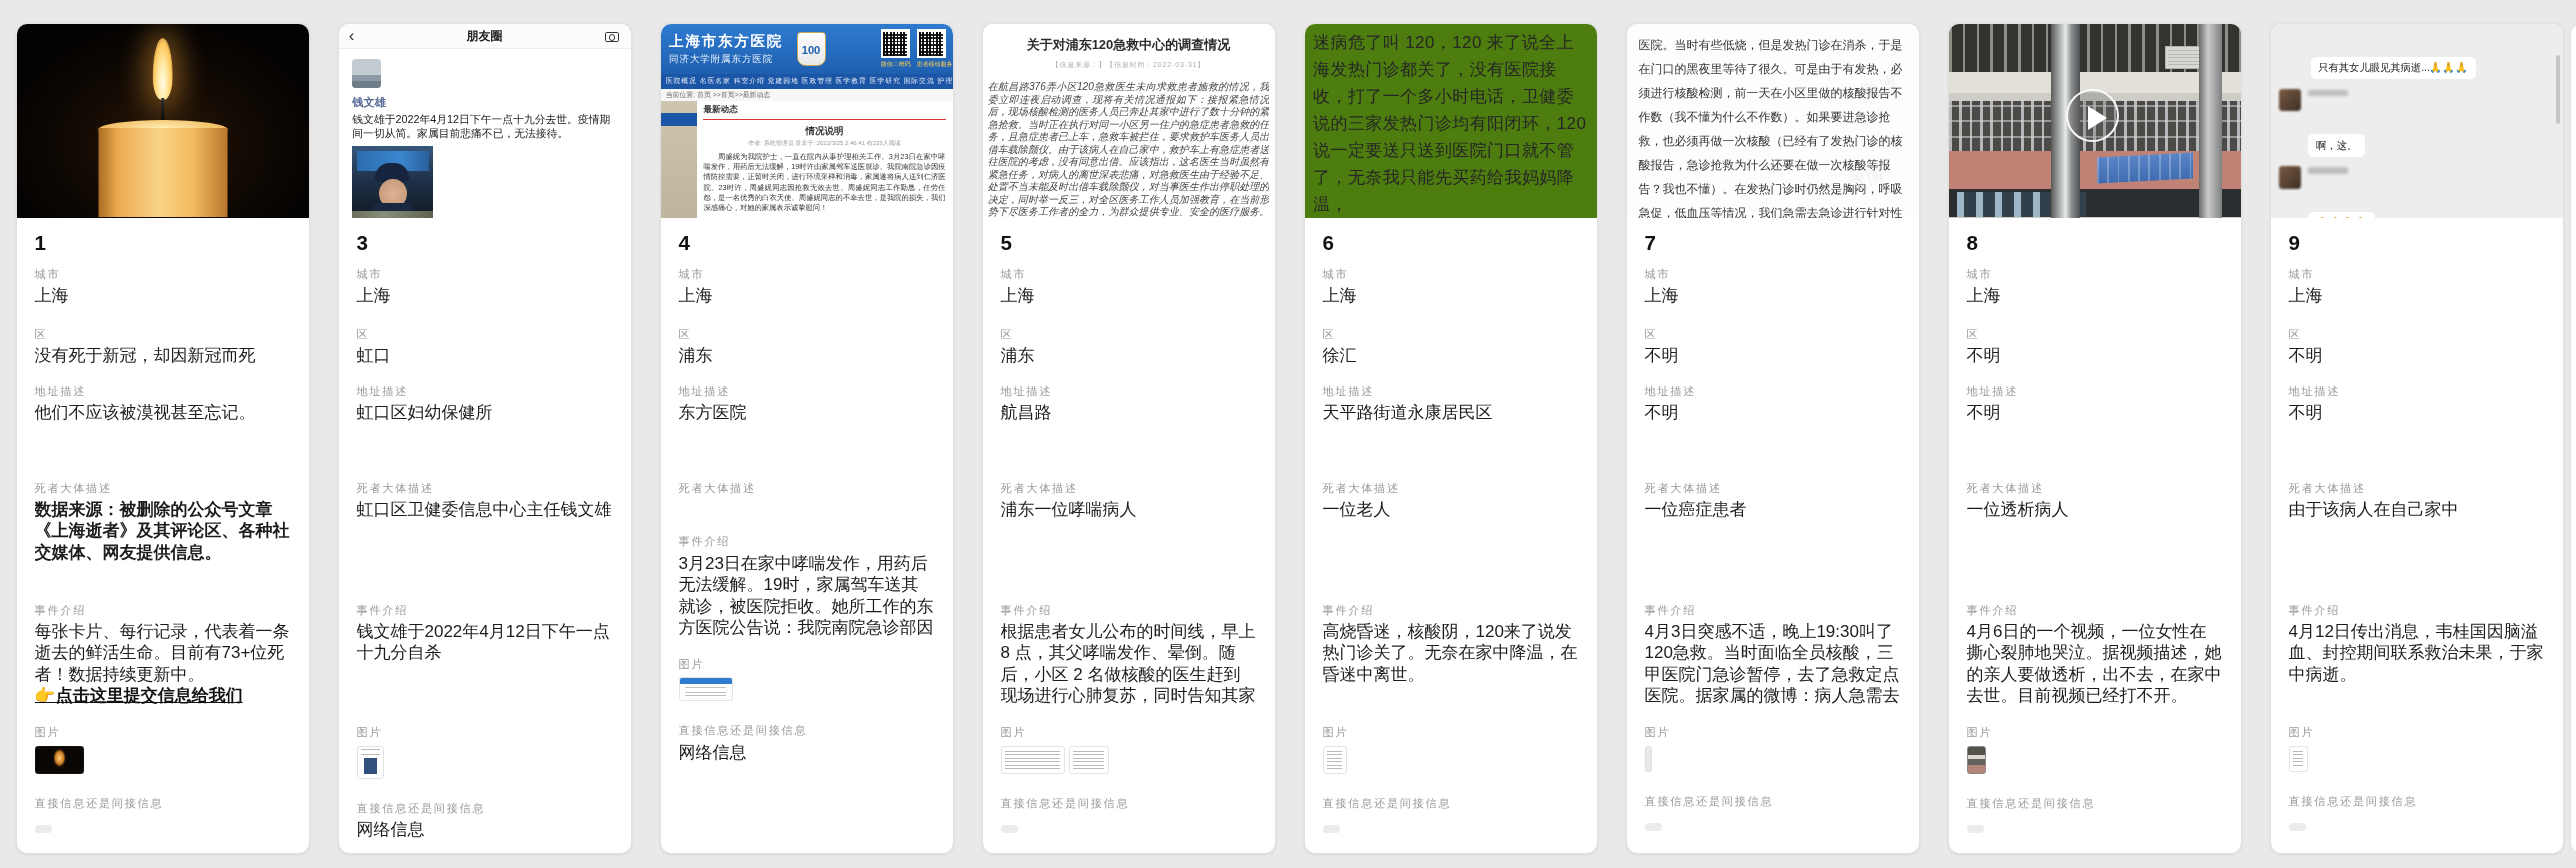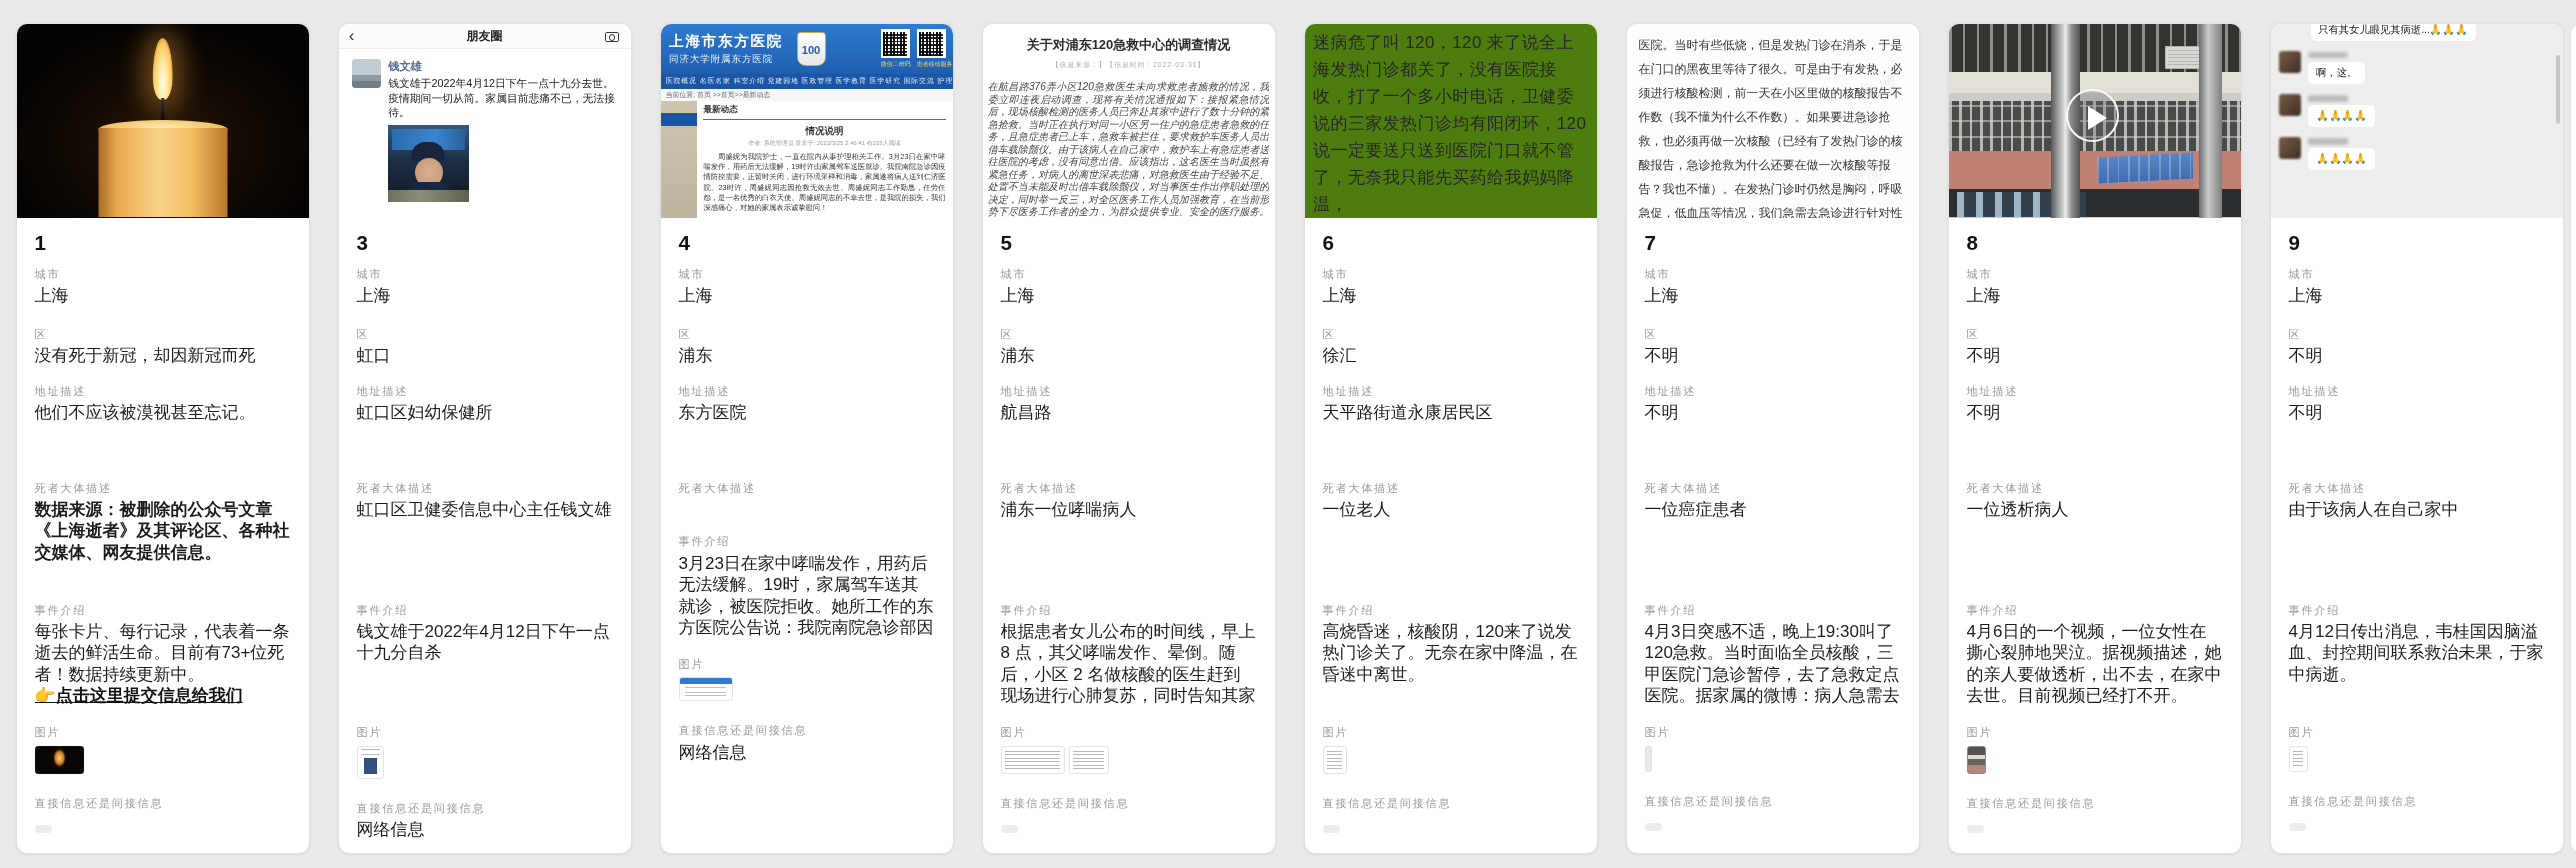--- a/index.html
+++ b/index.html
@@ -64,21 +64,21 @@
       background:linear-gradient(90deg,#a96c24,#eda94f 15%,#f8d387 46%,#f3bd62 72%,#b0undef7a2c);
       background:linear-gradient(90deg,#a96c24,#eda94f 15%,#f8d387 46%,#f3bd62 72%,#b9772c); }
 
   
   .img-moments { background:#fff; }
   .wx-head { height:25px; border-bottom:0.9px solid #ededed; position:relative; background:#fcfcfc; }
   .wx-back { position:absolute; left:10.3px; top:1.7px; font-size:17px; color:#333; }
   .wx-title { display:block; text-align:center; font-size:12px; font-weight:700; color:#222; line-height:25px; }
   .wx-cam { position:absolute; right:12px; top:7.7px; width:13.8px; height:10.3px; border:1.3px solid #333; border-radius:1.7px; }
   .wx-cam::before { content:""; position:absolute; left:3.4px; top:1.7px; width:4.3px; height:4.3px; border:1.3px solid #333; border-radius:50%; }
-  .wx-post { display:flex; gap:6.9px; padding:10.3px 10.3px 0 13.8px; }
+  .wx-post { display:flex; gap:6.9px; padding:10.3px 10.3px 0 13.8px;flex-direction:column; }
   .wx-ava { flex:0 0 29px; width:29px; height:29px; border-radius:3.4px;
       background:linear-gradient(180deg,#c3ccd3 0 55%,#8d9aa5 55% 75%,#6f7d88 75%); }
   .wx-name { color:#576b95; font-size:11.2px; font-weight:600; }
   .wx-text { font-size:10.8px; color:#191919; line-height:14.6px; margin-top:1.7px; }
   .wx-photo { margin-top:5.2px; width:81px; height:77px; position:relative; overflow:hidden;
       background:linear-gradient(180deg,#37587c 0%,#1e3048 45%,#10171f 100%); }
   .wx-screen { position:absolute; left:4.3px; top:4.3px; right:4.3px; height:20.6px;
       background:linear-gradient(90deg,#2a6cae,#3a86cf 60%,#2a5f9b); }
   .wx-beanie { position:absolute; left:23px; top:17px; width:34px; height:19px; border-radius:17px 17px 5.2px 5.2px; background:#18243e; }
   .wx-face { position:absolute; left:27px; top:33px; width:27.5px; height:29px; border-radius:50%;
@@ -162,21 +162,21 @@
       border-left:19px solid #fff; border-top:12px solid transparent; border-bottom:12px solid transparent; }
 
   
   .img-chat { background:#ededed; }
   .ch-first { margin:-5.2px 0 0 40px; }
   .ch-row { display:flex; gap:6.9px; margin:9.5px 0 0 8.6px; align-items:flex-start; }
   .ch-ava { flex:0 0 22.4px; width:22.4px; height:22.4px; border-radius:3.4px;
       background:linear-gradient(135deg,#7a5c45,#3d2f24); filter:blur(1.3px); }
   .ch-name { width:40px; height:6.9px; border-radius:1.7px; background:#bdbdbd; filter:blur(1.7px); margin:0.9px 0 3.4px; }
   .bubble { background:#fff; border-radius:5.2px; padding:4.3px 7.7px; font-size:10.3px; line-height:13.8px;
-      color:#222; width:fit-content; max-width:189px; }
+      color:#222; width:fit-content; max-width:189px;margin-top:38px; }
   .ch-bar { position:absolute; right:2.6px; top:31px; width:4.3px; height:69px; background:#c6c6c6; border-radius:2.6px; }
 
   .card-sliver { position:absolute; left:2570px; top:23px; width:103px; height:831px;
       background:#fff; border:0.9px solid #e2e1e0; border-radius:11.2px; }
 </style>
 </head>
 <body>
 
 <div class="board">
 

